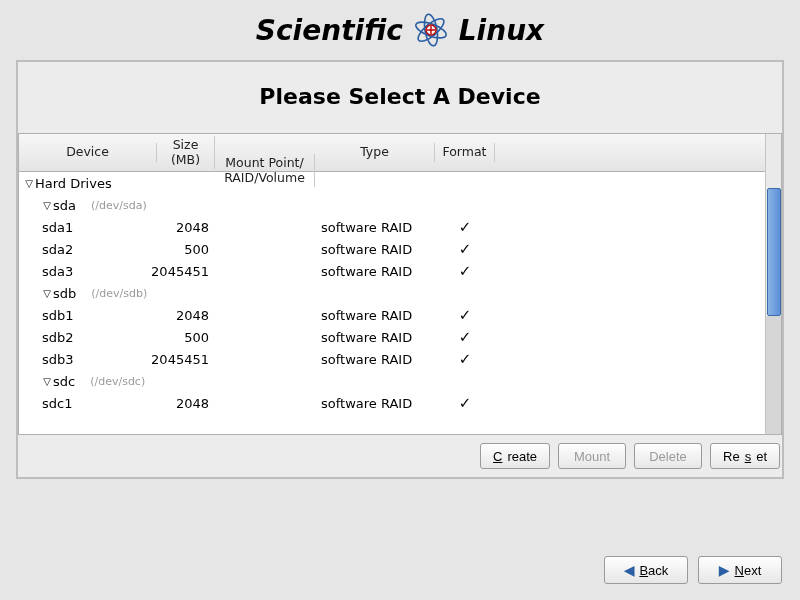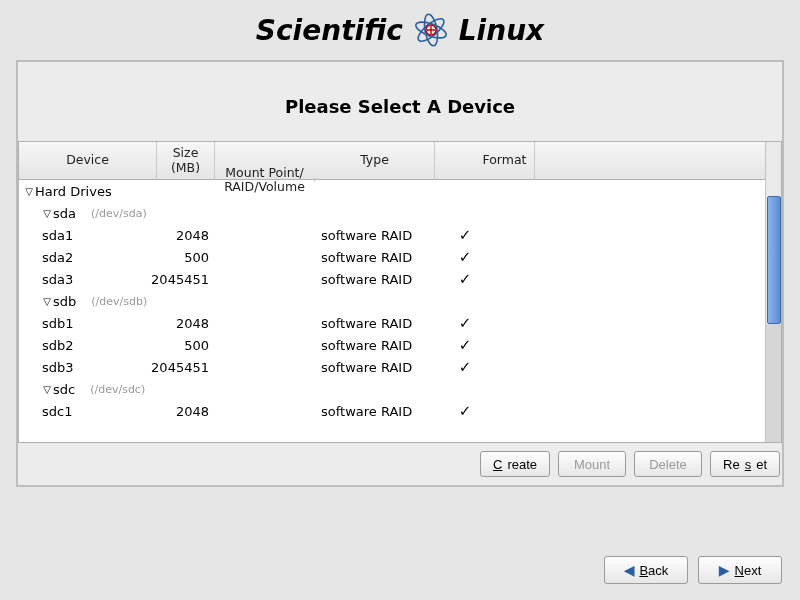--- a/index.html
+++ b/index.html
@@ -1,30 +1,30 @@
 <!DOCTYPE html>
 <html><head>
 <meta charset="utf-8">
 <style>
   * { box-sizing: border-box; margin: 0; padding: 0; }
   html, body { width: 800px; height: 600px; font-family: "DejaVu Sans", Arial, sans-serif; background: #e6e6e6; overflow: hidden; }
   .logo-row { display: flex; align-items: center; justify-content: center; height: 60px; gap: 8px; }
   .logo-text { font-size: 28px; font-weight: bold; font-style: italic; color: #000; }
   .logo-icon svg { display: block; }
   .panel { margin: 0 16px; border: 2px solid #bdbdbd; background: #ececec; }
-  .panel-title { text-align: center; font-size: 18px; font-weight: bold; padding: 34px 0 24px; color: #000; }
+  .panel-title { text-align: center; font-size: 22px; font-weight: bold; padding: 22px 0 24px; color: #000; }
   .table-wrap { position: relative; height: 302px; border: 1px solid #b0b0b0; display: flex; }
   .table-scroll { flex: 1; overflow: hidden; background: #fff; }
-  .thead { display: flex; background: linear-gradient(#f7f7f7, #e4e4e4); border-bottom: 1px solid #b0b0b0; height: 38px; font-size: 12.5px; color: #222; }
+  .thead { display: flex; background: linear-gradient(#f7f7f7, #e4e4e4); border-bottom: 1px solid #b0b0b0; height: 38px; font-size: 12.5px; color: #222; align-items: center; }
   .th { border-right: 1px solid #c9c9c9; display: flex; align-items: center; justify-content: center; text-align: center; line-height: 1.15; padding: 2px 4px; }
   .th.device { width: 138px; }
   .th.size   { width: 58px; }
   .th.mount  { width: 100px; margin-top: 36px; }
   .th.type   { width: 120px; }
-  .th.format { width: 60px; border-right: 1px solid #c9c9c9; margin-left: 40px; }
+  .th.format { width: 60px; border-right: 1px solid #c9c9c9; }
   .th.spacer { flex: 1; border-right: none; }
   .tbody { font-size: 13px; color: #000; }
   .row { display: flex; align-items: center; height: 22px; }
   .cell { display: flex; align-items: center; }
   .cell.device { width: 138px; white-space: nowrap; }
   .cell.size   { width: 58px; justify-content: flex-end; padding-right: 6px; }
   .cell.mount  { width: 100px; }
   .cell.type   { width: 120px; padding-left: 6px; }
   .cell.format { width: 60px; justify-content: center; }
   .tri { font-size: 10px; display: inline-block; width: 12px; text-align: center; color: #000; }

